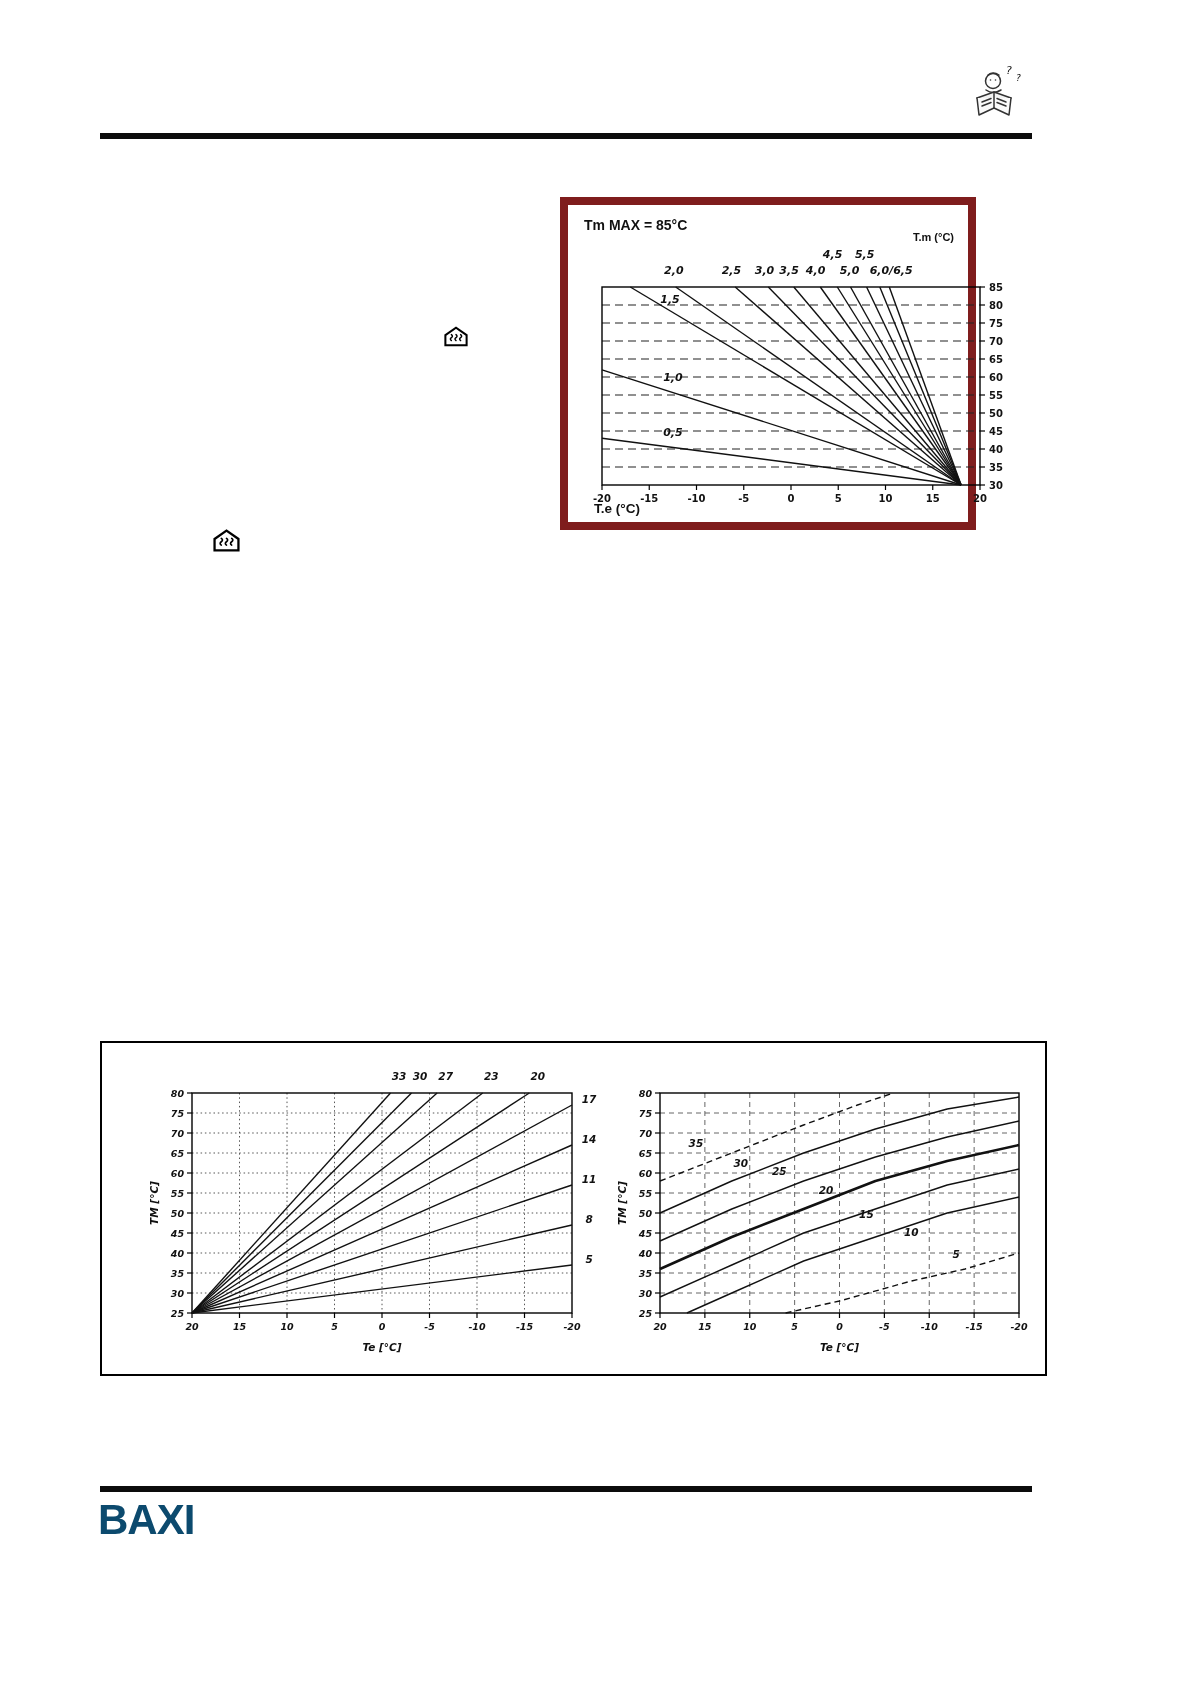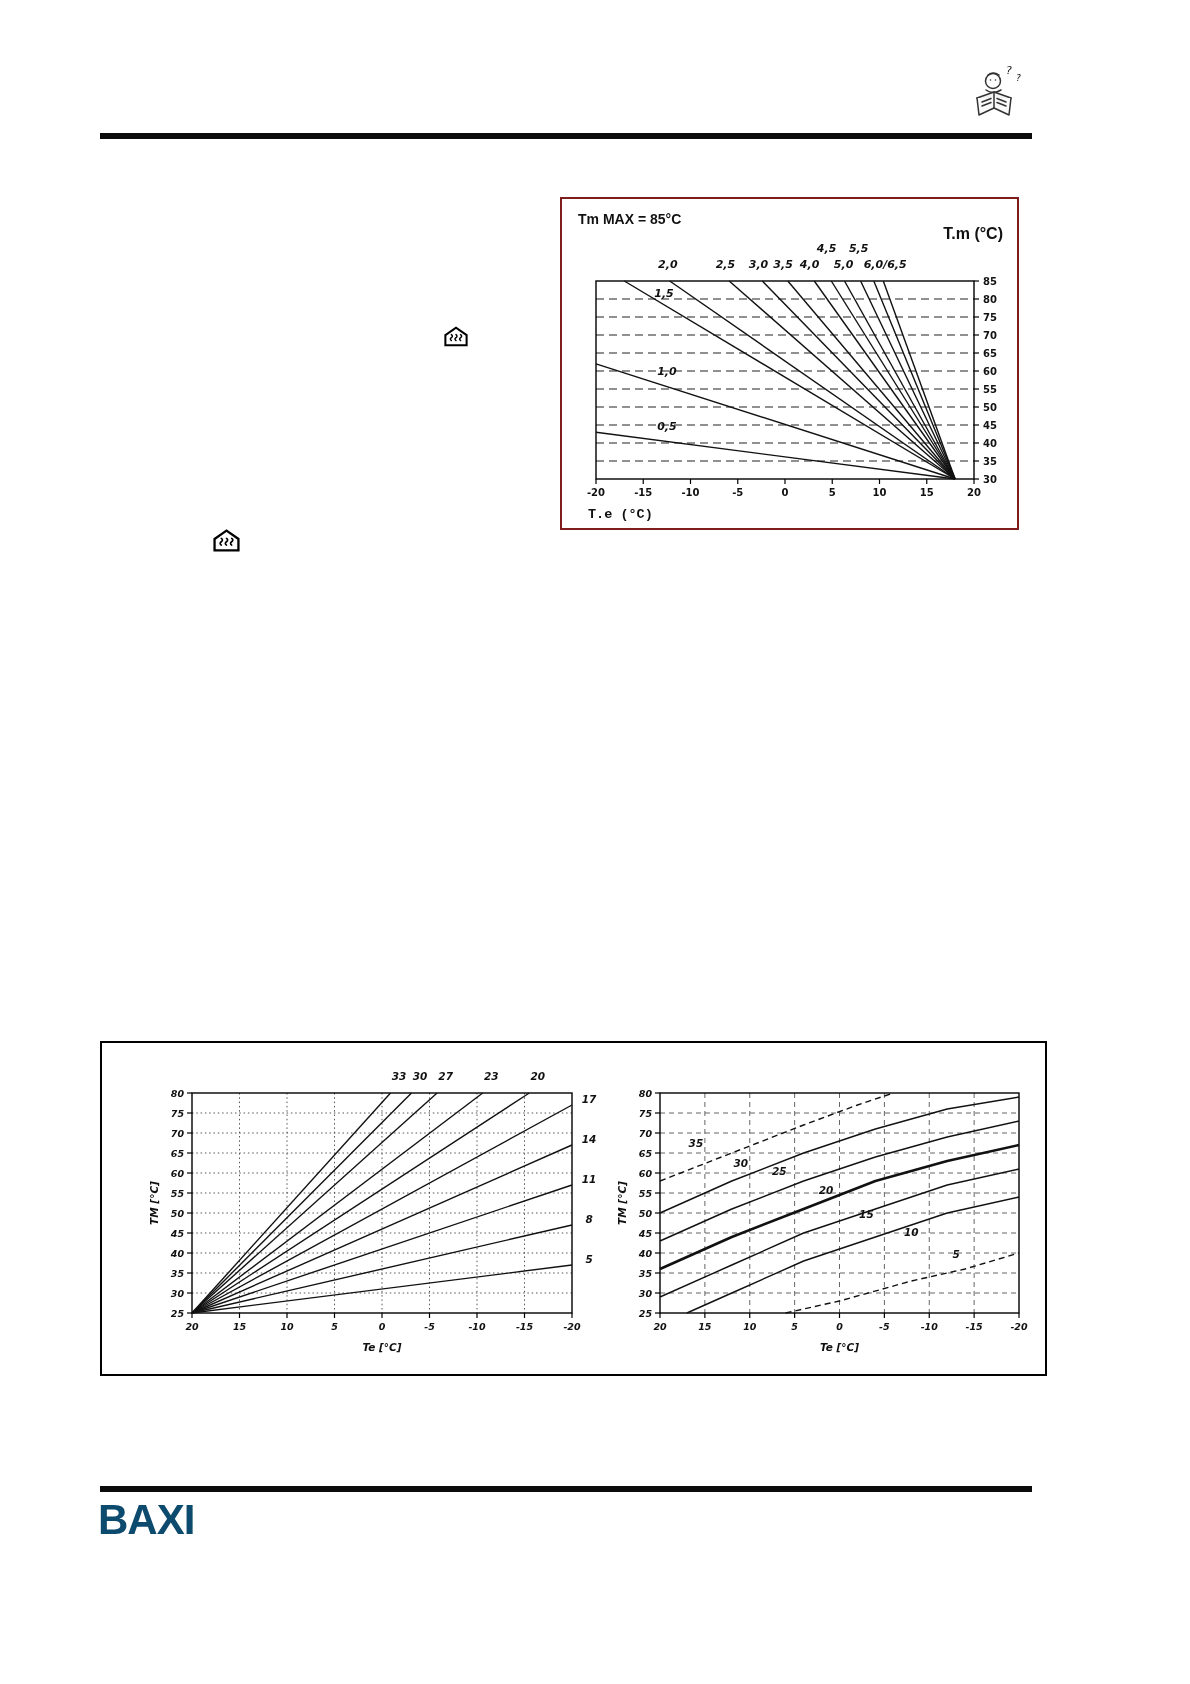--- a/index.html
+++ b/index.html
@@ -8,31 +8,31 @@
     position:relative; width:1190px; height:1684px; background:#ffffff;
     font-family:"Liberation Sans", sans-serif; overflow:hidden; color:#111;
   }
   .rule { position:absolute; background:#0c0c0c; }
   .top-rule { left:100px; top:133px; width:932px; height:6px; }
   .bottom-rule { left:100px; top:1486px; width:932px; height:6px; }
 
   .clipart { position:absolute; left:966px; top:62px; width:66px; height:62px; }
 
   .chart-box {
-    position:absolute; left:560px; top:197px; width:459px; height:333px;
-    border:2px solid #7f1d1d; background:#fff;
+    position:absolute; left:560px; top:197px; width:416px; height:333px;
+    border:8px solid #7f1d1d; background:#fff;
   }
   .chart-box .chart-title {
     position:absolute; left:16px; top:12px; font-weight:bold; font-size:14px;
   }
   .chart-box .tm-label {
-    position:absolute; right:14px; top:26px; font-weight:bold; font-size:16px;
+    position:absolute; right:14px; top:26px; font-weight:bold; font-size:11px;
   }
   .chart-box .te-label {
-    position:absolute; left:26px; bottom:6px; font-weight:bold; font-size:13.5px;font-family:Liberation Mono, monospace;
+    position:absolute; left:26px; bottom:6px; font-weight:bold; font-size:13.5px;
   }
   #chart0 { position:absolute; left:0px; top:44px; }
 
   .heat-icon { position:absolute; display:inline-block; }
   .heat-icon-1 { left:444px; top:326px; }
   .heat-icon-2 { left:213px; top:529px; }
 
   .bottom-box {
     position:absolute; left:100px; top:1041px; width:947px; height:335px;
     border:2px solid #000; background:#fff;

